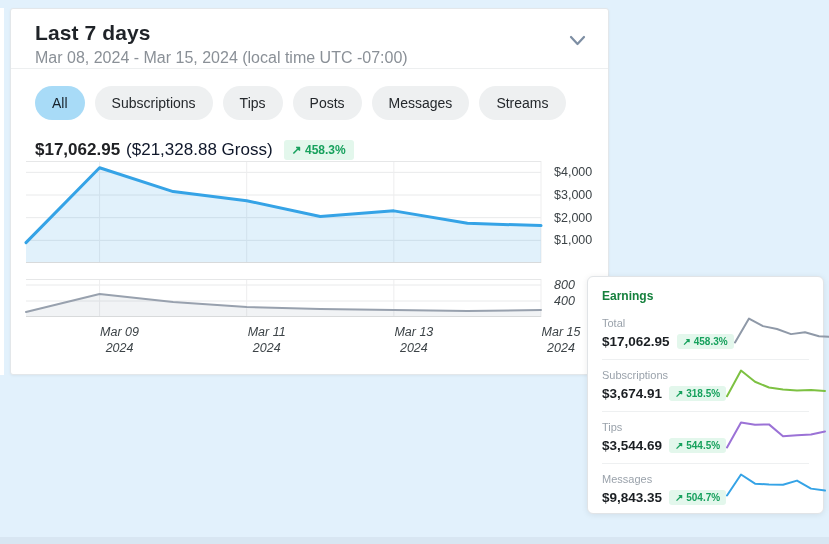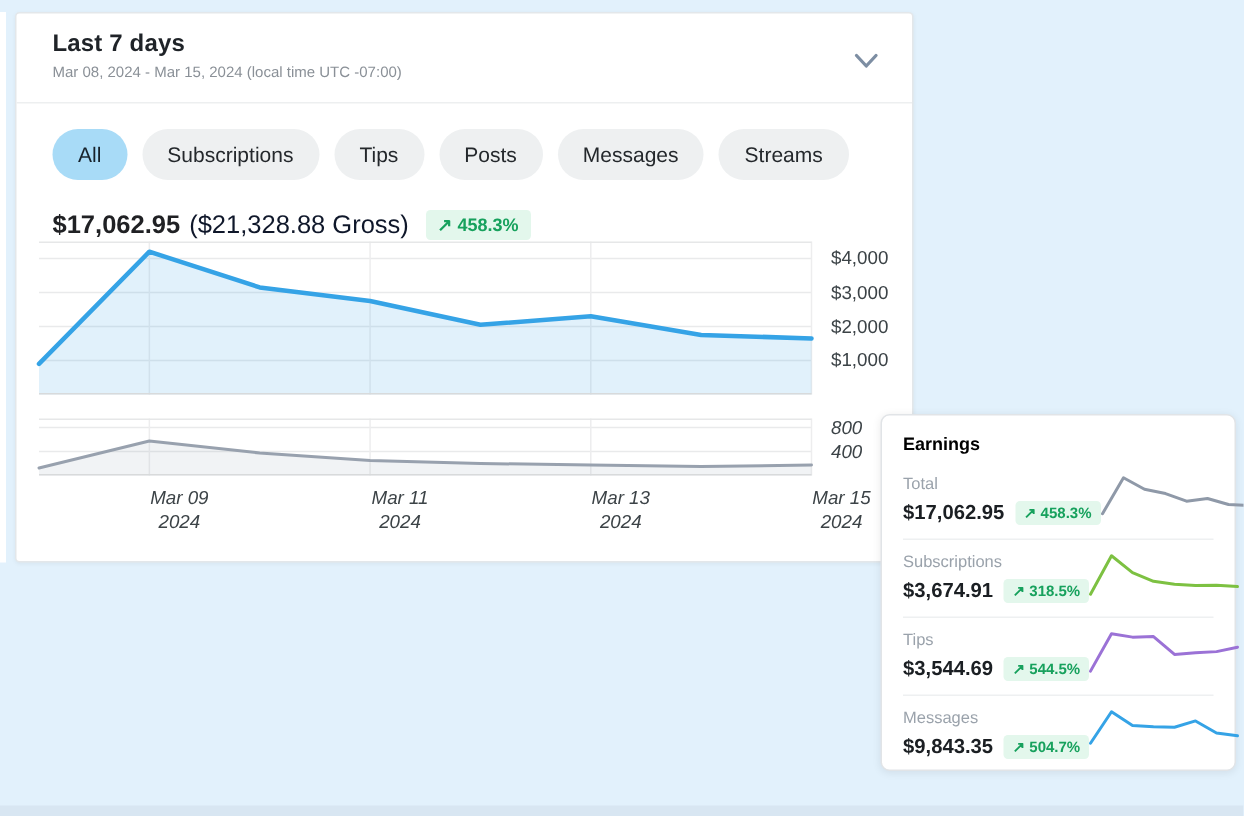--- a/index.html
+++ b/index.html
@@ -16,22 +16,22 @@
   .main-card{
     position:absolute;left:10px;top:8px;width:599px;height:367px;
     background:#fff;border:1px solid #e3e7ea;border-radius:3px;
     box-shadow:0 1px 3px rgba(0,0,0,.05);box-sizing:border-box;
   }
   .card-header{
     position:absolute;left:0;top:0;right:0;height:60px;
     border-bottom:1px solid #edeff0;padding:12px 20px 0 24px;
     box-sizing:border-box;cursor:pointer;
   }
-  .title{font-size:16px;font-weight:700;color:#1f2328;letter-spacing:.1px;}
-  .subtitle{font-size:10px;color:#8a9097;margin-top:4px;}
+  .title{font-size:21px;font-weight:700;color:#1f2328;letter-spacing:.1px;}
+  .subtitle{font-size:16px;color:#8a9097;margin-top:4px;}
   .chev{position:absolute;right:22px;top:26px;}
 
   .chips{position:absolute;left:24px;top:77px;display:flex;gap:10px;}
   .chip{
     height:34px;padding:0 17px;border:none;border-radius:17px;
     background:#eef0f1;font-size:14px;color:#24282c;font-family:inherit;cursor:pointer;
   }
   .chip.active{background:#a8dbf7;color:#17222b;}
 
   .summary{position:absolute;left:24px;top:131px;display:flex;align-items:center;}
@@ -52,21 +52,21 @@
   #x-labels{position:absolute;left:15px;top:315px;width:580px;height:34px;font-style:italic;}
   .xlab{position:absolute;width:60px;text-align:center;font-size:12.5px;color:#3c4347;line-height:16px;}
 
   
   .earn-card{
     position:absolute;left:587px;top:276px;width:237px;height:238px;
     background:#fff;border:1px solid #e1e4e7;border-radius:6px;
     box-shadow:0 1px 6px rgba(0,0,0,.08);box-sizing:border-box;
     padding:10px 14px 0 14px;
   }
-  .earn-title{font-size:12px;font-weight:700;color:#000000;margin:2px 0 5px;}
+  .earn-title{font-size:12px;font-weight:700;color:#15803d;margin:2px 0 5px;}
   .erow{
     display:flex;justify-content:space-between;align-items:center;
     padding:7px 0 8px;border-top:1px solid #eef0f1;
   }
   .erow.first{border-top:none;}
   .elabel{font-size:11px;color:#9aa2ab;margin-bottom:5px;}
   .evalline{display:flex;align-items:center;gap:7px;}
   .eamount{font-size:13.5px;font-weight:700;color:#1b1f23;}
   .ebadge{background:#e3f7ec;color:#17a15d;font-size:10px;font-weight:700;padding:2px 6px;border-radius:3px;white-space:nowrap;}
   .espark{width:100px;height:36px;flex:none;overflow:visible;}

